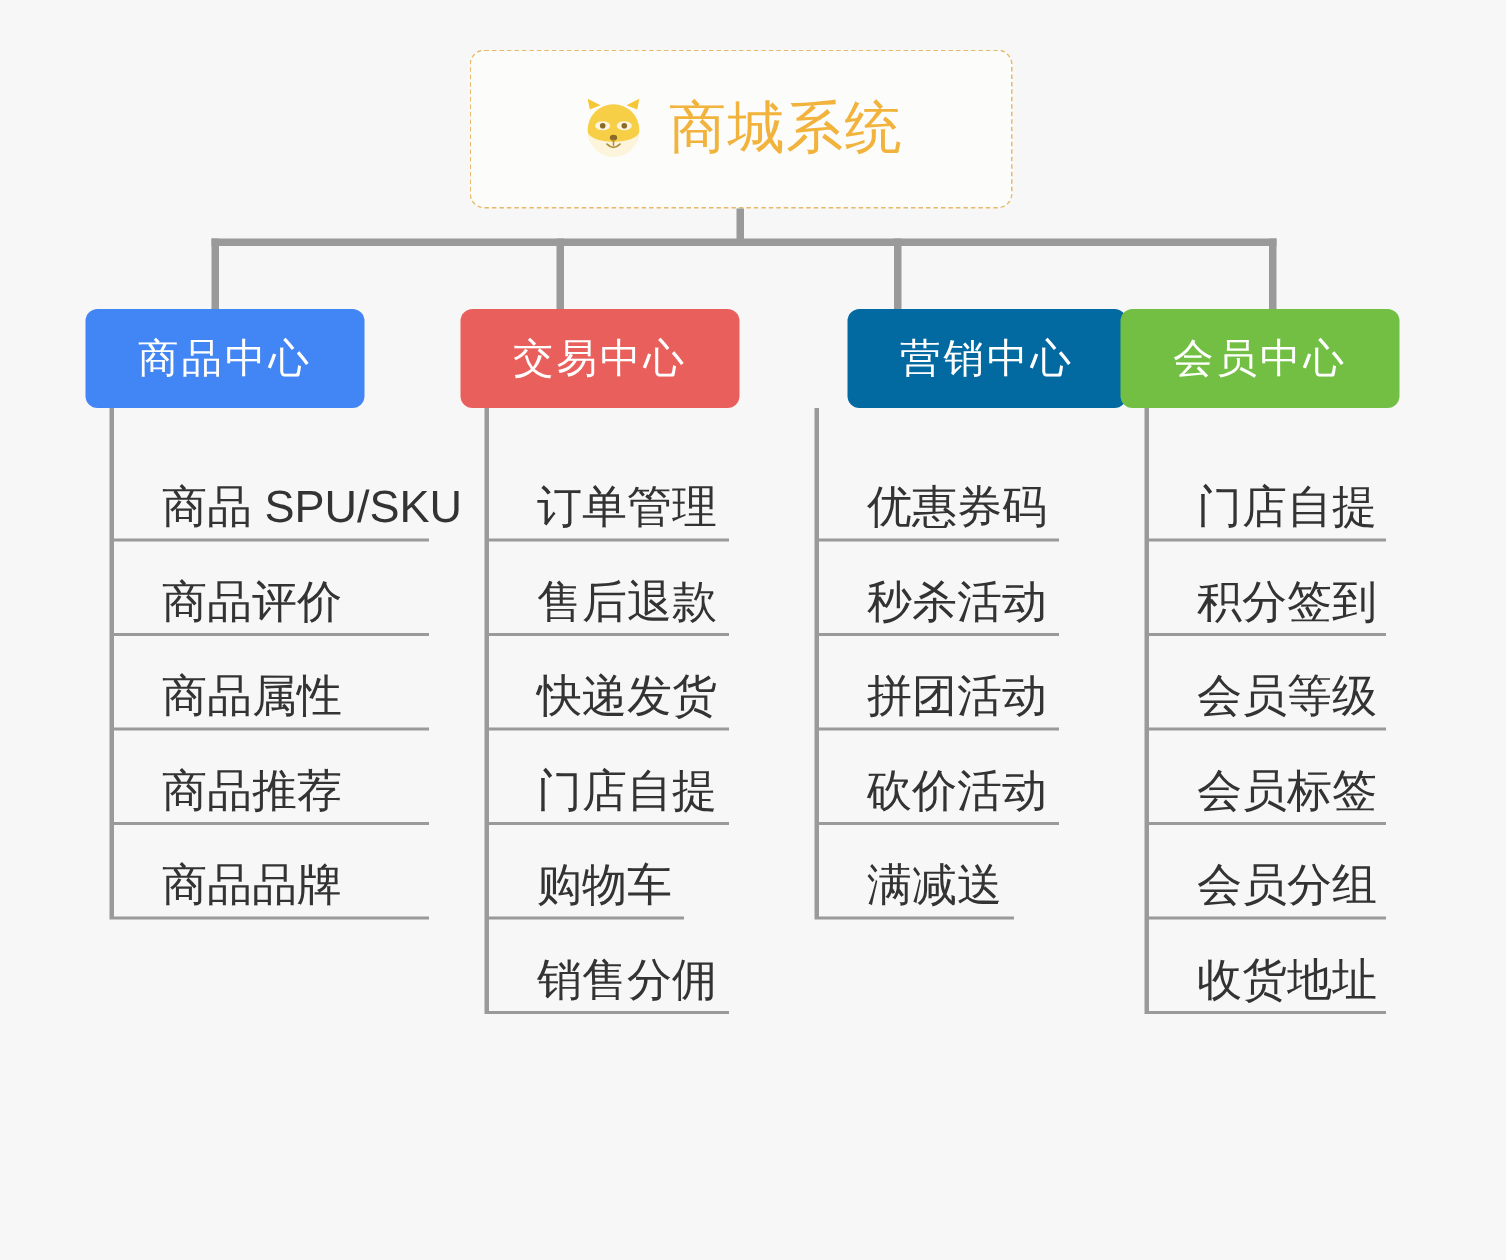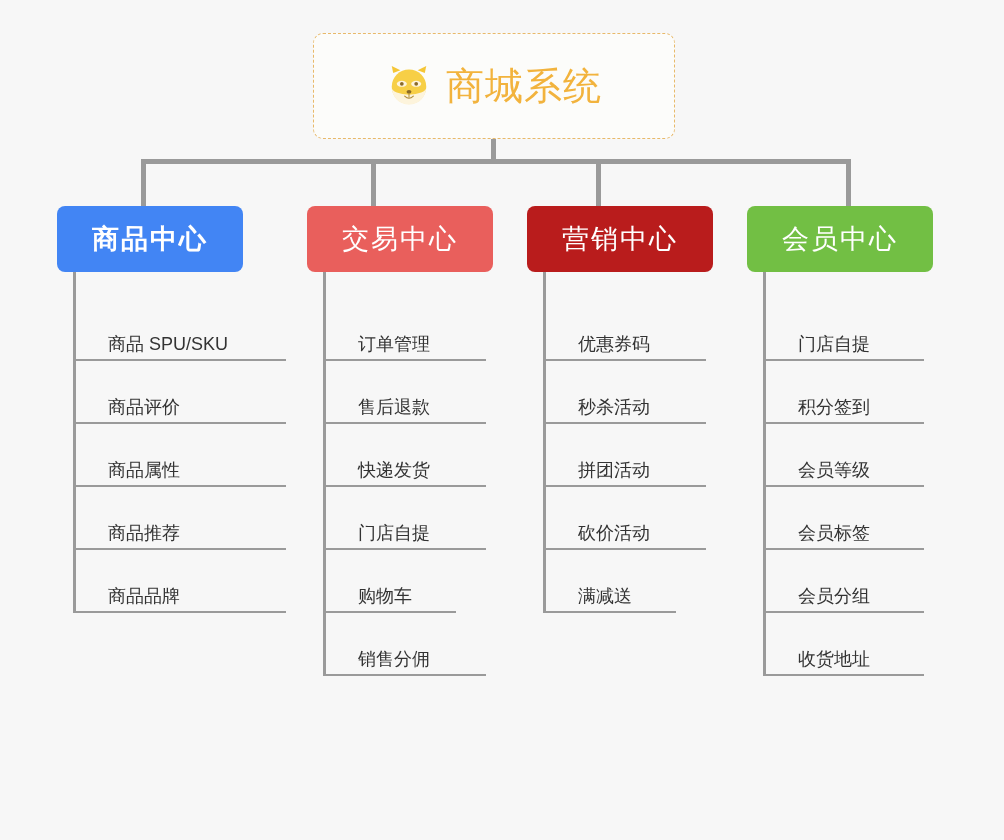--- a/index.html
+++ b/index.html
@@ -93,43 +93,43 @@
     height: 66px;
     border-radius: 8px;
     display: flex;
     align-items: center;
     justify-content: center;
     color: #ffffff;
     font-size: 27px;
     letter-spacing: 2px;
     white-space: nowrap;
   }
-  .cat-1 .cat-header { width: 186px; background: #4285f4; font-weight: bold; }
+  .cat-1 .cat-header { width: 186px; background: #4285f4; }
   .cat-2 .cat-header { width: 186px; background: #e95f5c; }
-  .cat-3 .cat-header { width: 186px; background: #b91c1c; }
+  .cat-3 .cat-header { width: 186px; background: #0369a1; margin-left: 38px; }
   .cat-4 .cat-header { width: 186px; background: #72bf44; }
 
   
   .leaf-list {
     position: relative;
     margin-left: 16px;
     border-left: 3px solid #9a9a9a;
     padding-top: 26px;
   }
   .leaf-item {
     position: relative;
     height: 63px;
     box-sizing: border-box;
     border-bottom: 2px solid #9a9a9a;
     display: flex;
     align-items: flex-end;
     padding: 0 18px 4px 32px;
   }
   .leaf-label {
-    font-size: 18px;
+    font-size: 30px;
     color: #333333;
     line-height: 1.1;
     white-space: nowrap;
   }
 
   
   .col-1 .leaf-item { width: 210px; }
   .col-2 .leaf-item { width: 160px; }
   .col-3 .leaf-item { width: 160px; }
   .col-4 .leaf-item { width: 158px; }

